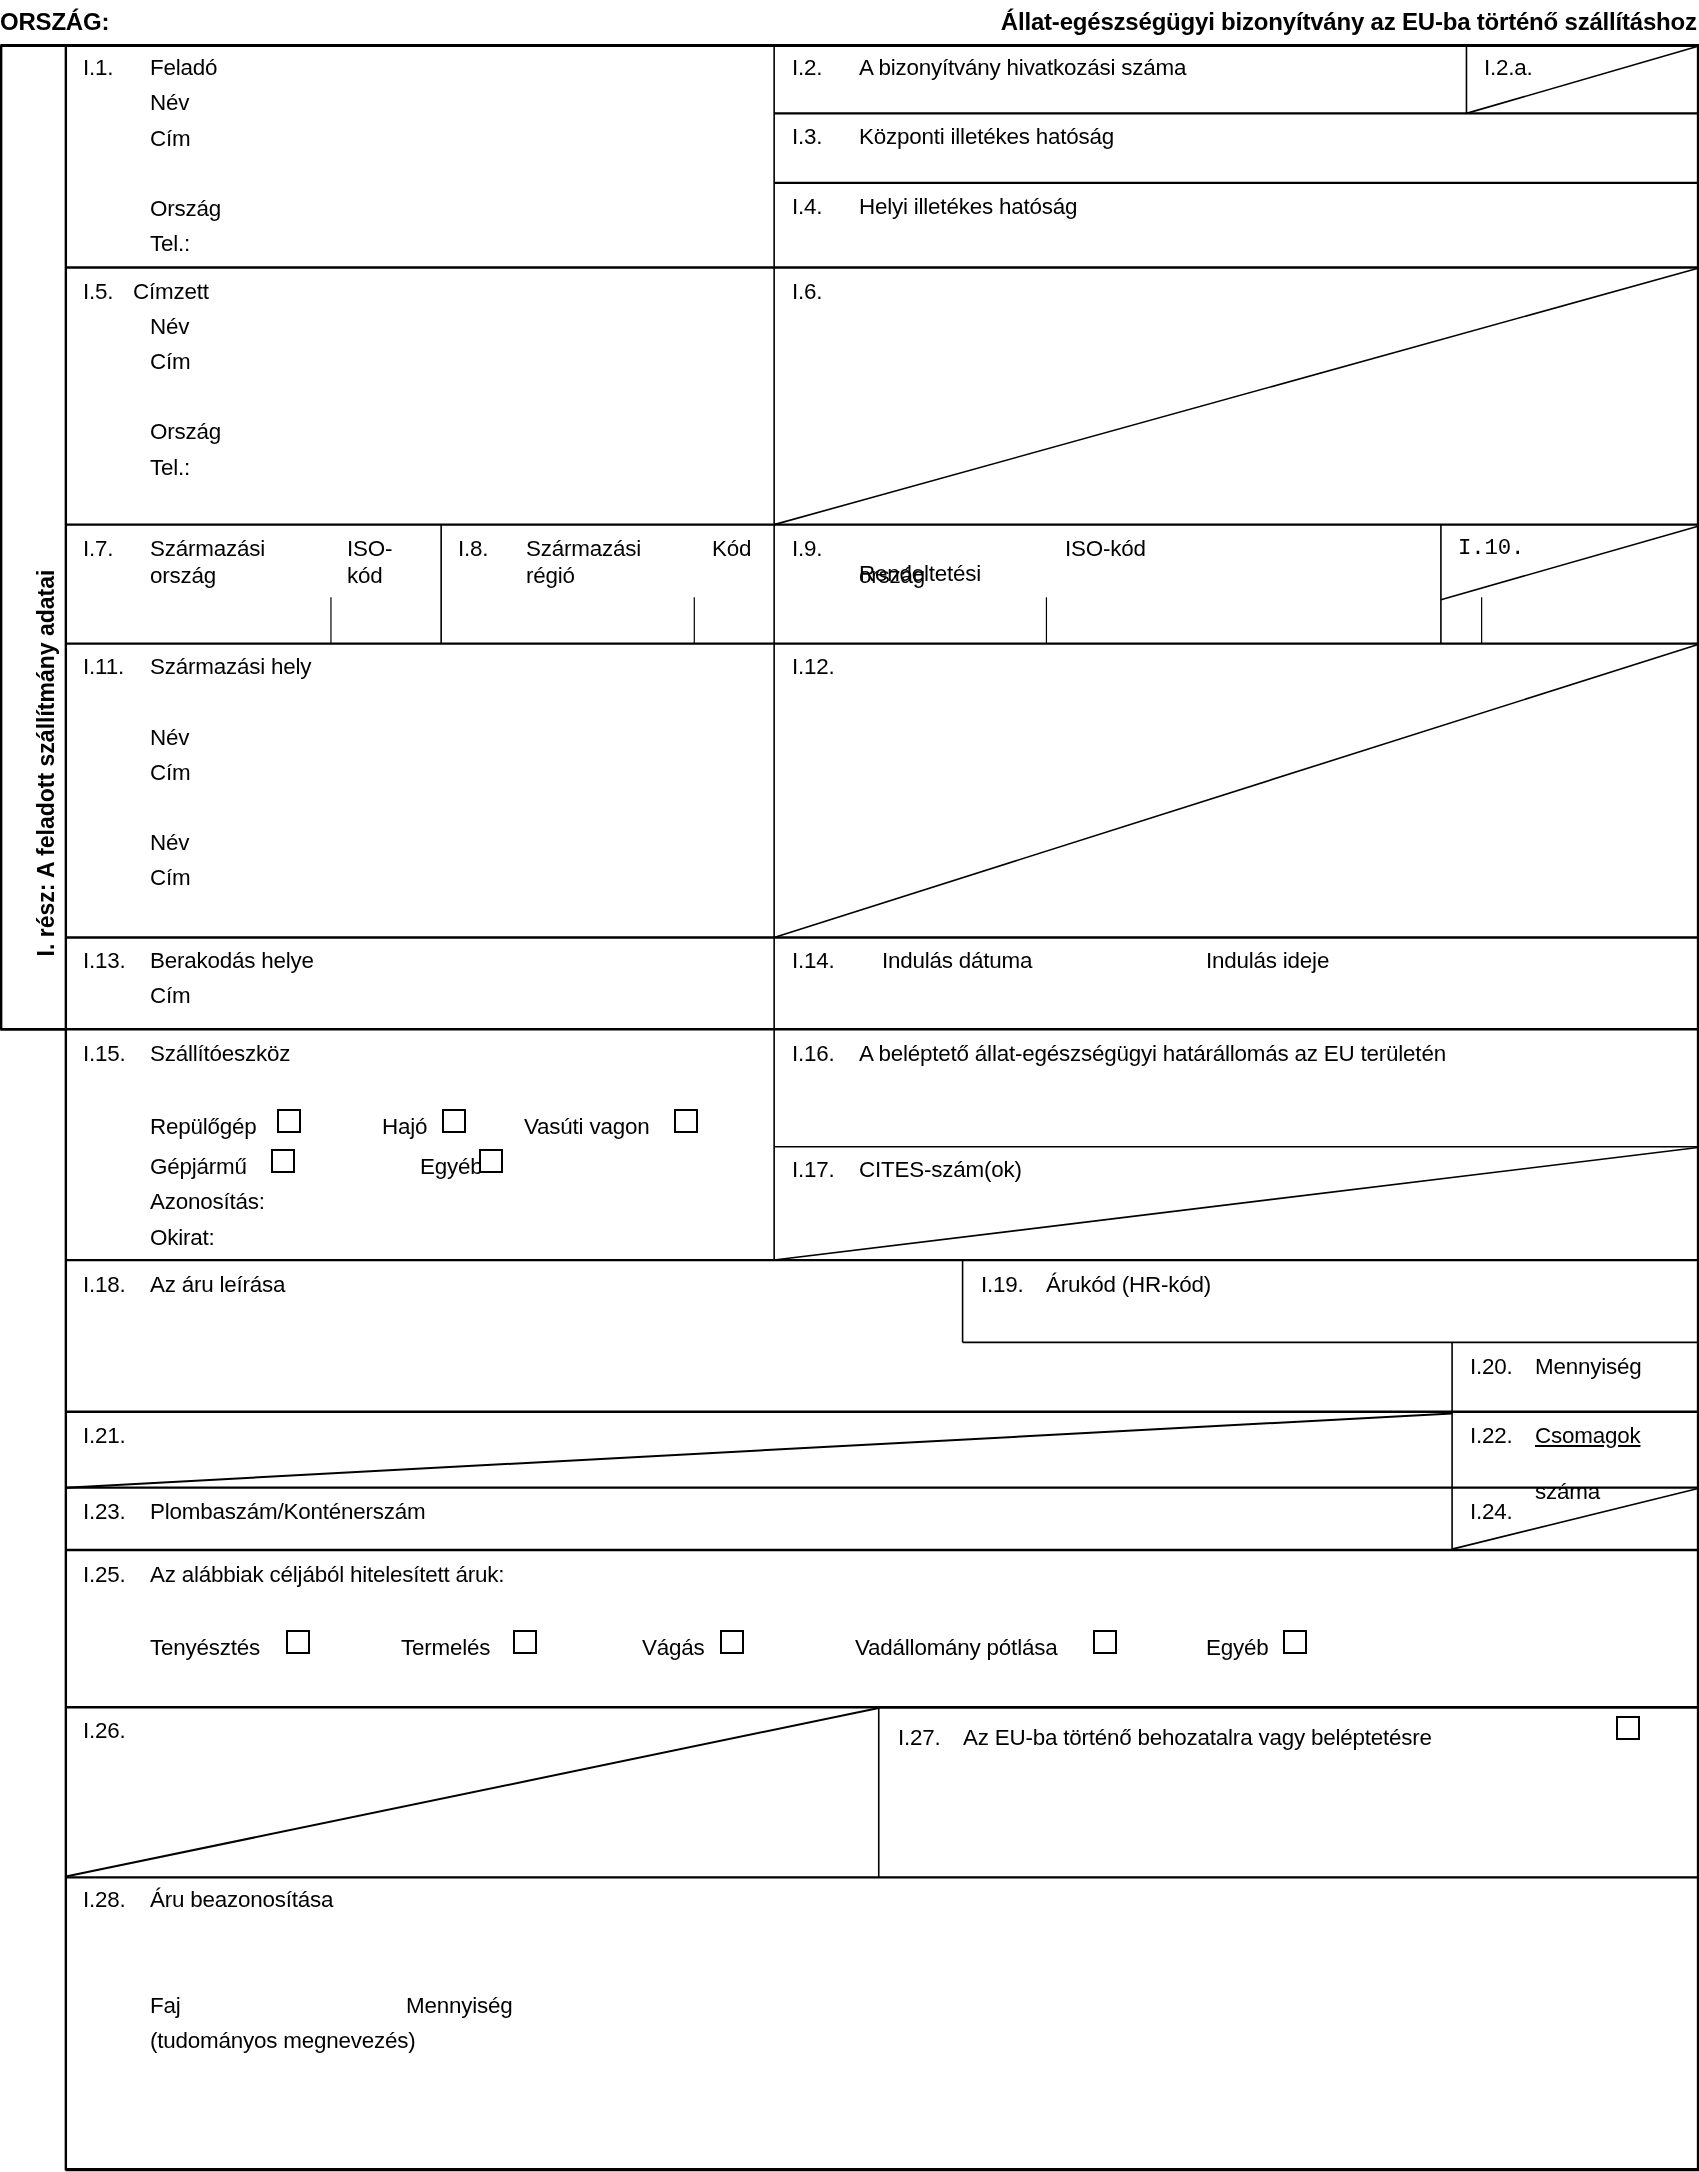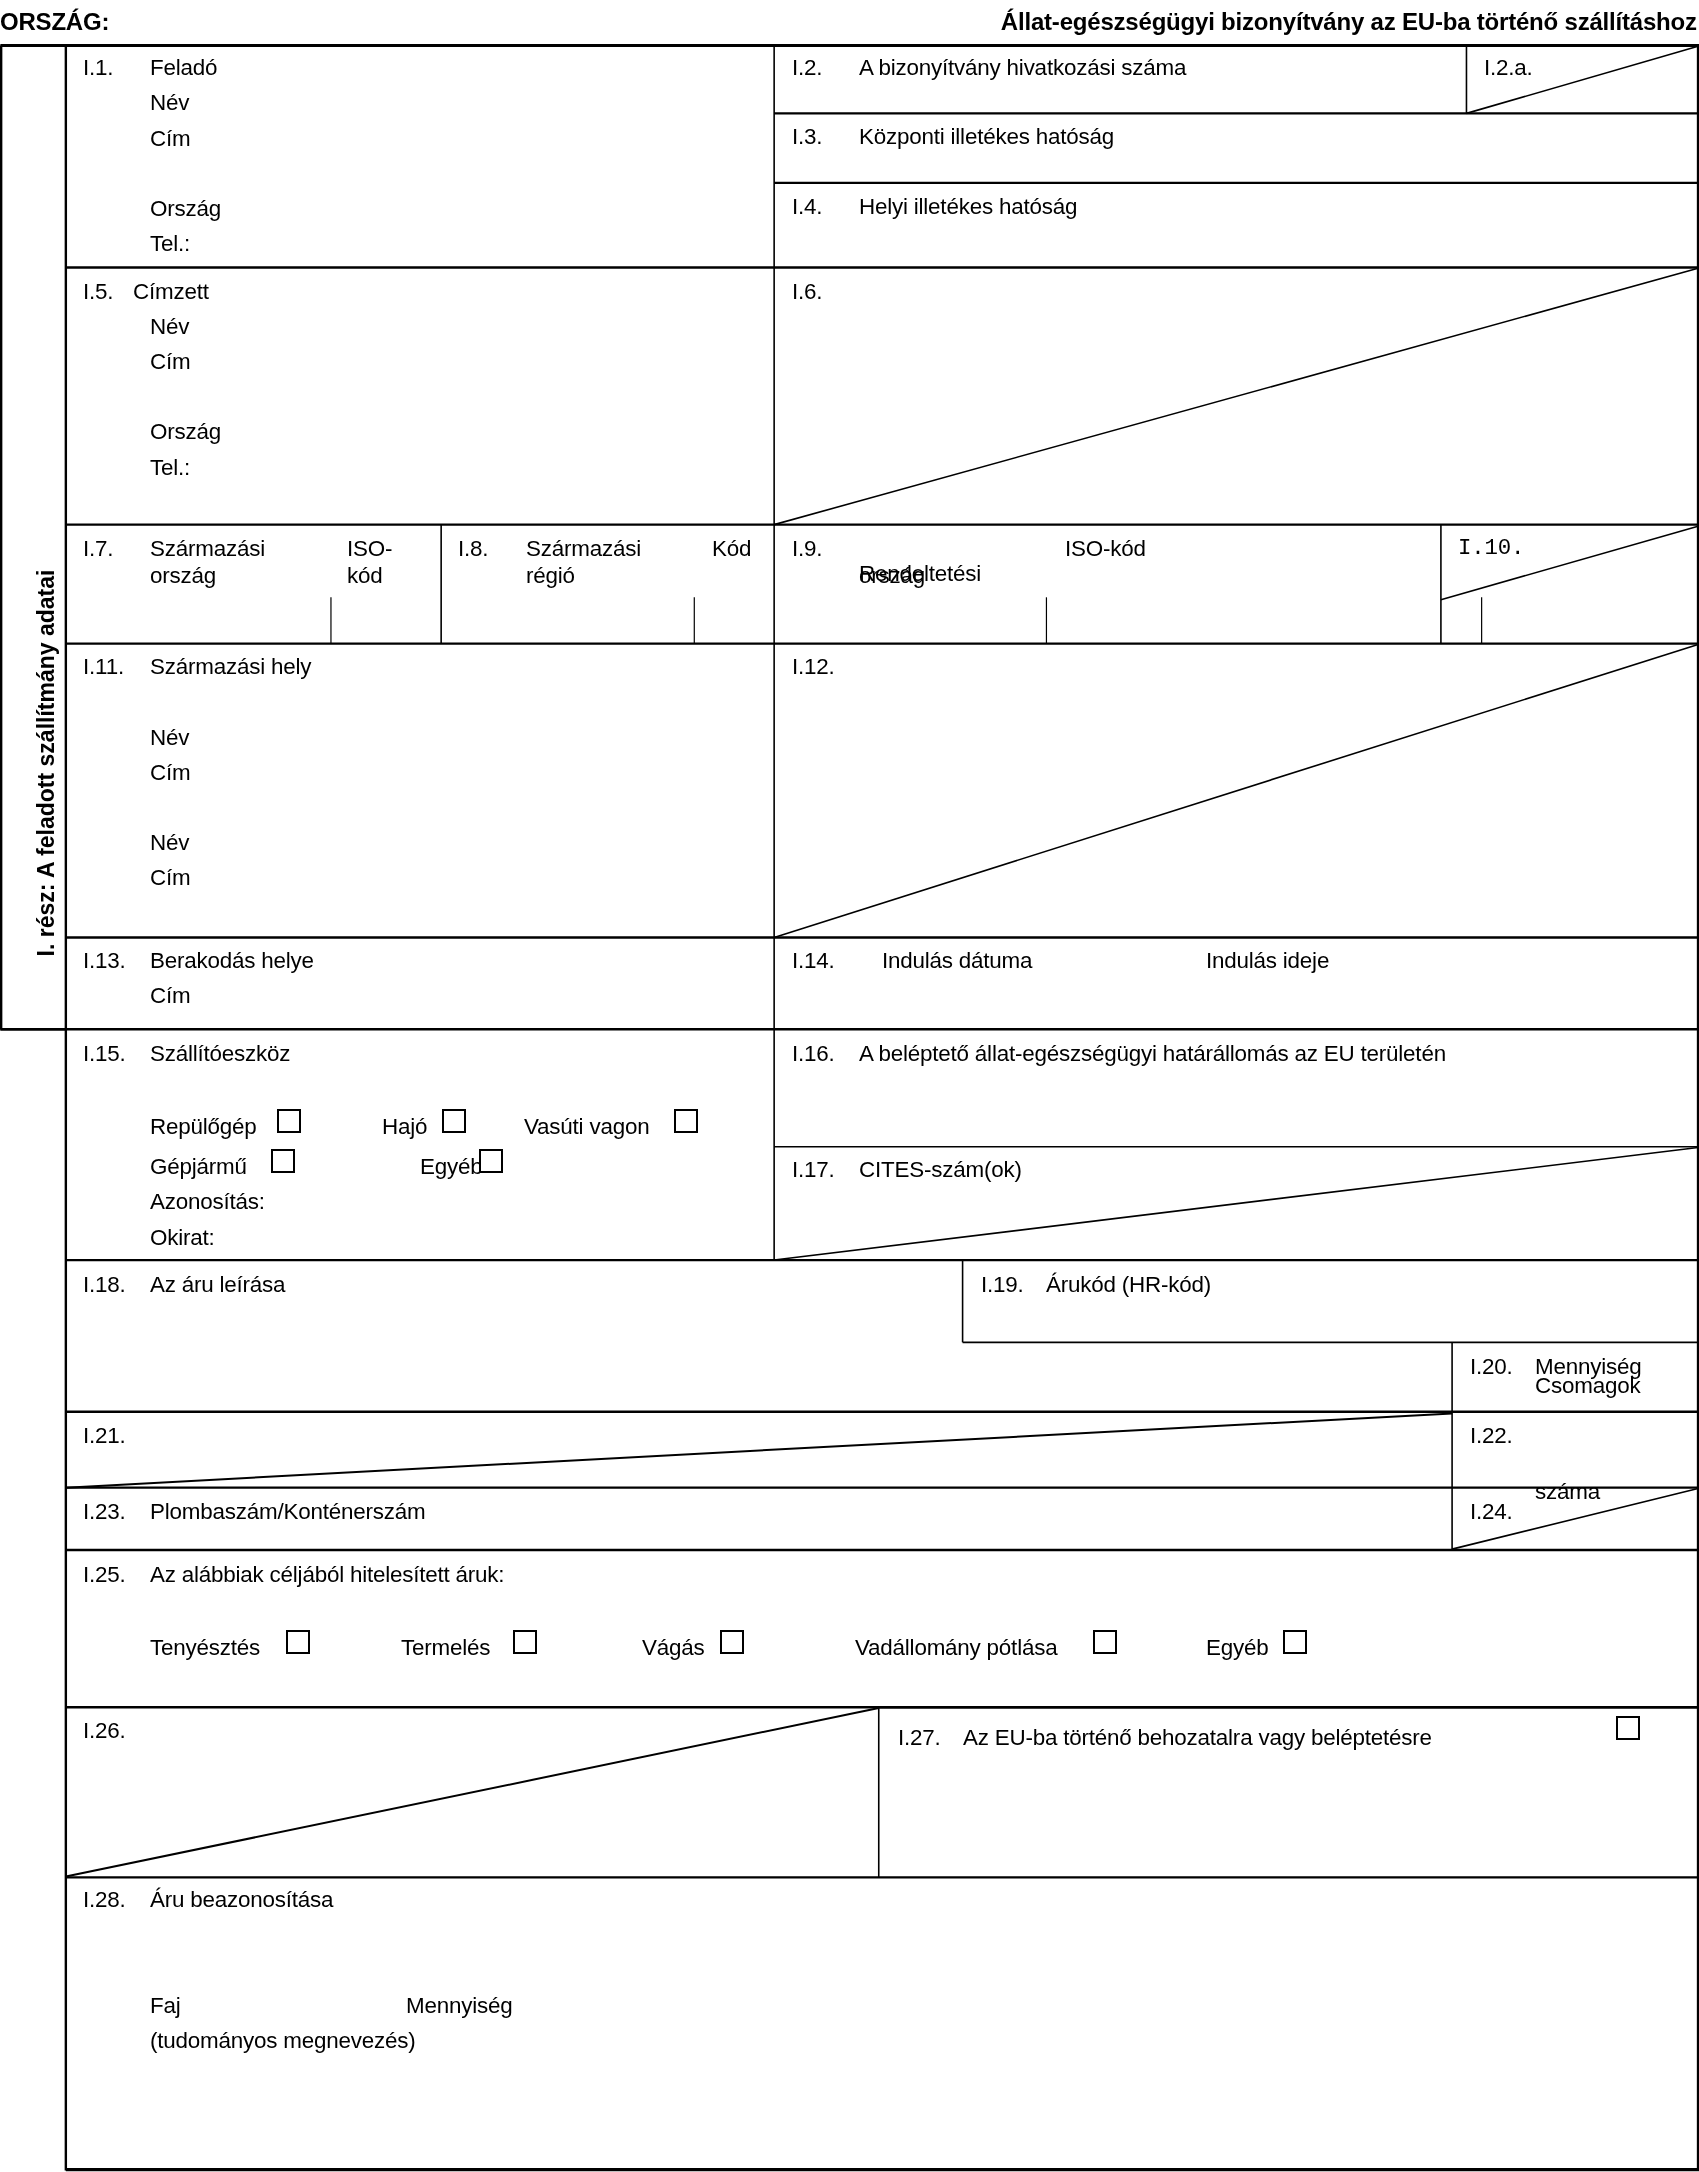--- a/index.html
+++ b/index.html
@@ -170,21 +170,21 @@
 
 <div class="t" style="left:981px;top:1271px;">I.19.</div>
 <div class="t" style="left:1046px;top:1271px;">Árukód (HR-kód)</div>
 
 <div class="t" style="left:1470px;top:1353px;">I.20.</div>
 <div class="t" style="left:1535px;top:1353px;">Mennyiség</div>
 
 <div class="t" style="left:83px;top:1422px;">I.21.</div>
 
 <div class="t" style="left:1470px;top:1422px;">I.22.</div>
-<div class="t" style="left:1535px;top:1372px;">Csomagok</div>
+<div class="t" style="left:1535px;top:1422px;text-decoration:underline;">Csomagok</div>
 <div class="t" style="left:1535px;top:1478px;">száma</div>
 
 <div class="t" style="left:83px;top:1498px;">I.23.</div>
 <div class="t" style="left:150px;top:1498px;">Plombaszám/Konténerszám</div>
 
 <div class="t" style="left:1470px;top:1498px;">I.24.</div>
 
 <div class="t" style="left:83px;top:1561px;">I.25.</div>
 <div class="t" style="left:150px;top:1561px;">Az alábbiak céljából hitelesített áruk:</div>
 

